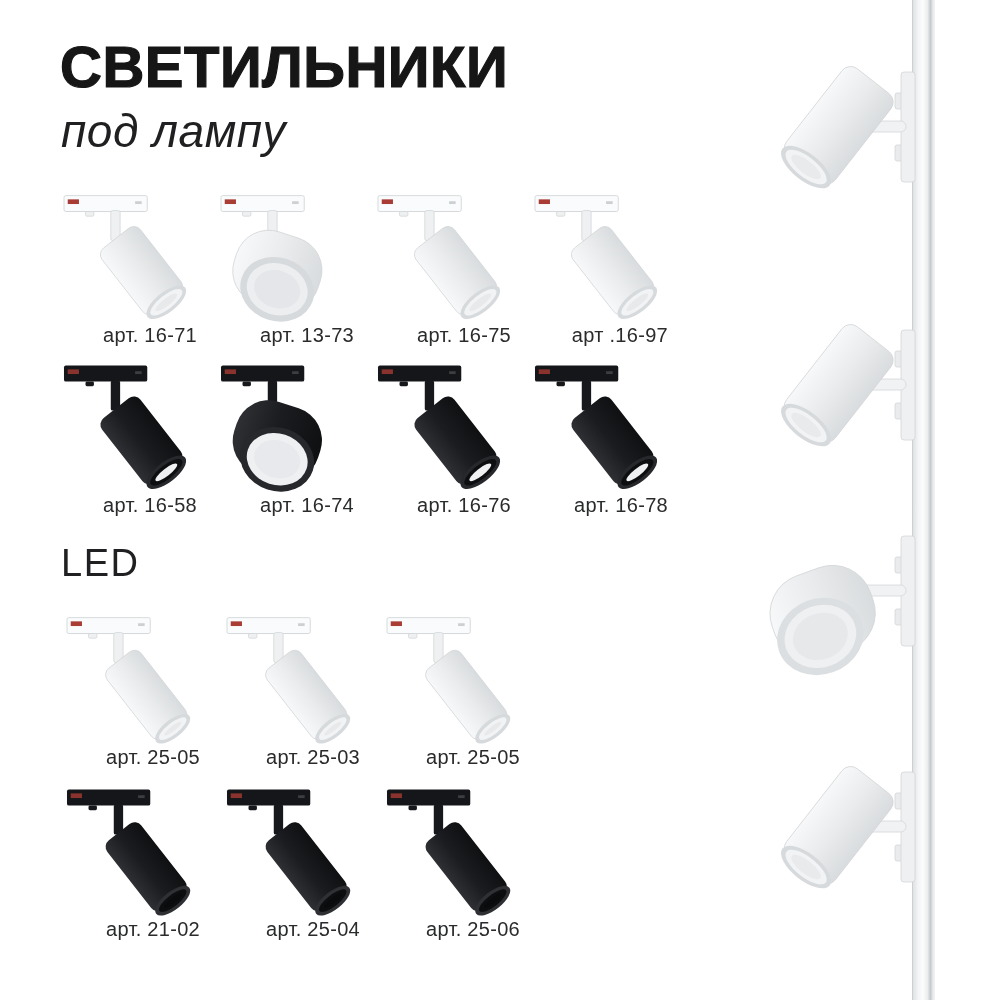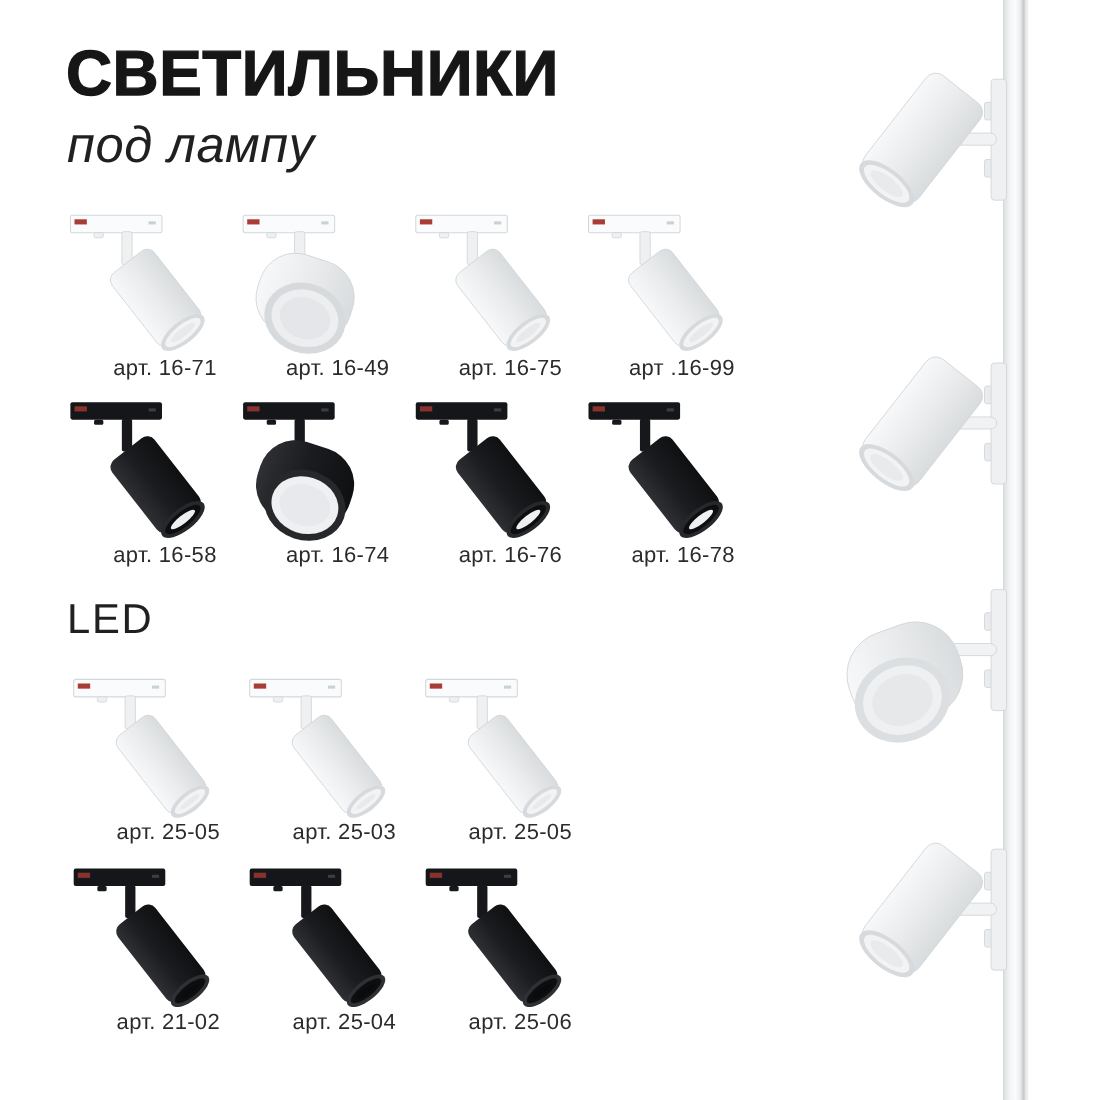--- a/index.html
+++ b/index.html
@@ -78,21 +78,21 @@
     <rect x="36" y="23" width="9" height="5" rx="1.5" fill="#eef0f1" stroke="#d2d5d7" stroke-width="0.8"></rect>
     <rect x="63" y="22" width="10" height="32" rx="2" fill="#eef0f1" stroke="#d2d5d7" stroke-width="0.8"></rect>
     <g transform="translate(72,90) rotate(18)">
       <rect x="-47" y="-44" width="94" height="80" rx="36" fill="url(#gw)" stroke="#d2d5d7" stroke-width="0.8"></rect>
       <ellipse cx="6" cy="15" rx="40" ry="34" fill="#d7dadc"></ellipse>
       <ellipse cx="6" cy="15" rx="33" ry="27.5" fill="#eceef0"></ellipse>
       <ellipse cx="6" cy="15" rx="25" ry="20" fill="#e4e6e9"></ellipse>
     </g>
           </svg>
         </div>
-        <div class="caption">арт. 16-49</div>
+        <div class="caption">арт. 13-73</div>
       </div>
       <div class="cell">
         <div class="pimg">
           <svg viewBox="0 0 150 140" style="overflow:visible">
     <rect x="13" y="6" width="89" height="17" rx="2" fill="#fafbfc" stroke="#d4d7d9" stroke-width="1"></rect>
     <rect x="17" y="10" width="12" height="5" fill="#a93c34"></rect>
     <rect x="89" y="12" width="7" height="3" fill="#cdd0d2"></rect>
     <rect x="36" y="23" width="9" height="5" rx="1.5" fill="#eef0f1" stroke="#d2d5d7" stroke-width="0.8"></rect>
     <rect x="63" y="22" width="10" height="32" rx="2" fill="#eef0f1" stroke="#d2d5d7" stroke-width="0.8"></rect>
     <g transform="translate(70,53) rotate(-38)">
@@ -114,21 +114,21 @@
     <rect x="36" y="23" width="9" height="5" rx="1.5" fill="#eef0f1" stroke="#d2d5d7" stroke-width="0.8"></rect>
     <rect x="63" y="22" width="10" height="32" rx="2" fill="#eef0f1" stroke="#d2d5d7" stroke-width="0.8"></rect>
     <g transform="translate(70,53) rotate(-38)">
       <rect x="-26" y="-2" width="52" height="88" rx="9" fill="url(#gw)" stroke="#d2d5d7" stroke-width="0.8"></rect>
       <ellipse cx="0" cy="85" rx="25.5" ry="10.92" fill="#d7dadc"></ellipse>
       <ellipse cx="0" cy="85" rx="21" ry="7.42" fill="#f2f3f5"></ellipse>
       <ellipse cx="0" cy="85" rx="14.5" ry="3.92" fill="#e7e9eb"></ellipse>
     </g>
           </svg>
         </div>
-        <div class="caption">арт .16-99</div>
+        <div class="caption">арт .16-97</div>
       </div>
     </div>
   <div class="prod-row row-1">
       <div class="cell">
         <div class="pimg">
           <svg viewBox="0 0 150 140" style="overflow:visible">
     <rect x="13" y="6" width="89" height="17" rx="2" fill="#141619"></rect>
     <rect x="17" y="10" width="12" height="5" fill="#8a332e"></rect>
     <rect x="89" y="12" width="7" height="3" fill="#3c3e41"></rect>
     <rect x="36" y="23" width="9" height="5" rx="1.5" fill="#17181b"></rect>

